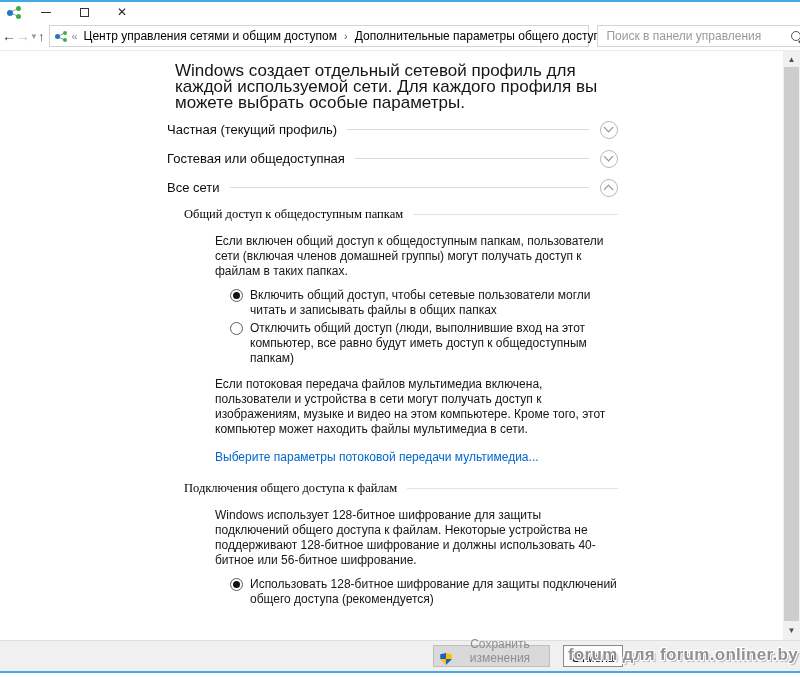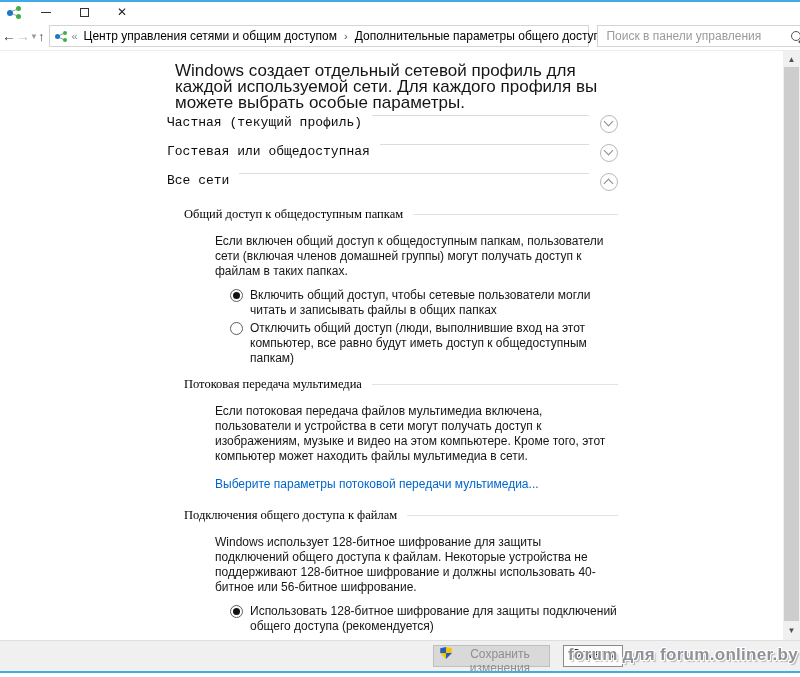--- a/index.html
+++ b/index.html
@@ -40,21 +40,21 @@
   .searchbox{height:22px;flex:1;border:1px solid #d4d4d4;box-sizing:border-box;display:flex;align-items:center;margin:0 10px 0 8px;padding:0 6px;background:#fff;gap:28px;}
   .search-input{border:0;outline:0;flex:1;font-size:12px;font-family:inherit;color:#333;background:transparent;min-width:0;}
   .search-input::placeholder{color:#9a9a9a;}
   .mag{width:8px;height:8px;border:1.5px solid #555;border-radius:50%;position:relative;flex:none;margin-right:3px;}
   .mag::after{content:"";position:absolute;width:5px;height:1.5px;background:#555;left:7px;top:8px;transform:rotate(45deg);transform-origin:left center;}
   
   .content{position:absolute;top:51px;left:0;width:783px;bottom:37px;background:#fff;overflow:hidden;}
   .inner{margin-left:167px;width:451px;padding-top:12px;}
   .page-heading{font-size:15px;color:#0066b4;margin:0 0 9px 0;font-weight:400;}
   .intro{font-size:17px;line-height:16px;margin:0 0 4px 8px;max-width:458px;color:#151515;}
-  .profile-row{display:flex;height:29px;cursor:default;font-family:Liberation Mono, monospace;}
+  .profile-row{display:flex;align-items:center;height:29px;cursor:default;}
   .profile-label{font-size:13px;color:#0b0b0b;white-space:nowrap;}
   .rule{flex:1;height:1px;background:#dcdcdc;margin:0 11px 0 10px;}
   .chev-circle{width:16px;height:16px;border:1px solid #b8b8b8;border-radius:50%;position:relative;flex:none;}
   .chev{position:absolute;width:6px;height:6px;border-right:1px solid #8a8a8a;border-bottom:1px solid #8a8a8a;left:4px;}
   .chev.down{top:2px;transform:rotate(45deg);}
   .chev.up{top:6px;transform:rotate(-135deg);}
   .subsection{margin-left:17px;}
   .sub-head{display:flex;align-items:center;height:18px;margin-top:3px;}
   .sub-title{font-size:12.5px;color:#000;white-space:nowrap;font-family:Liberation Serif, serif;}
   .rule2{flex:1;height:1px;background:#e3e3e3;margin-left:10px;}
@@ -66,21 +66,21 @@
   .options{margin-bottom:9px;}
   .media-link{display:inline-block;font-size:12px;color:#0066cc;margin:4px 0 12px 31px;text-decoration:none;}
   
   .scrollbar{position:absolute;top:51px;right:0;width:17px;bottom:37px;background:#f0f0f0;}
   .sb-arrow{position:absolute;left:0;width:17px;height:16px;display:flex;align-items:center;justify-content:center;color:#505050;font-size:8px;}
   .sb-up{top:0;}
   .sb-down{bottom:2px;}
   .sb-thumb{position:absolute;left:1px;right:1px;top:16px;bottom:19px;background:#cdcdcd;}
   
   .footer{position:absolute;left:0;right:0;bottom:6px;height:31px;background:#f0f0f0;border-top:1px solid #dfdfdf;box-sizing:border-box;display:flex;align-items:center;justify-content:flex-end;gap:13px;padding-right:177px;}
-  .btn{height:22px;box-sizing:border-box;display:flex;align-items:flex-start;justify-content:center;font-size:12px;font-family:inherit;}
+  .btn{height:22px;box-sizing:border-box;display:flex;align-items:flex-end;justify-content:center;font-size:12px;font-family:inherit;}
   .btn-save{width:117px;background:#d9d9d9;border:1px solid #bfbfbf;color:#8e8e8e;gap:5px;}
   .shield{width:12px;height:12px;flex:none;background:conic-gradient(#f8c300 0 25%,#1f5fc4 0 50%,#f8c300 0 75%,#1f5fc4 0 100%);clip-path:polygon(50% 0,98% 10%,98% 52%,50% 100%,2% 52%,2% 10%);}
   .btn-cancel{width:60px;background:#fcfcfc;border:1px solid #8a8a8a;color:#111;}
   .footer-line{position:absolute;left:0;right:0;bottom:4px;height:2px;background:#41ace4;}
   .watermark{position:absolute;right:2px;bottom:12px;font-size:17px;font-weight:bold;color:#8f9296;letter-spacing:.3px;z-index:10;
     text-shadow:-1px -1px 0 #fff,1px -1px 0 #fff,-1px 1px 0 #fff,1px 1px 0 #fff,2px 2px 1px rgba(0,0,0,.25);}
 </style>
 </head>
 <body>
 
@@ -177,24 +177,20 @@
           <span class="option-label">Включить общий доступ, чтобы сетевые пользователи могли читать и записывать файлы в общих папках</span>
         </div>
         <div class="option">
           <span class="radio"></span>
           <span class="option-label">Отключить общий доступ (люди, выполнившие вход на этот компьютер, все равно будут иметь доступ к общедоступным папкам)</span>
         </div>
       </div>
     </div>
 
     <div class="subsection">
-      <div class="sub-head">
-        <span class="sub-title">Потоковая передача мультимедиа</span>
-        <span class="rule2"></span>
-      </div>
       <div class="sub-desc">Если потоковая передача файлов мультимедиа включена, пользователи и устройства в сети могут получать доступ к изображениям, музыке и видео на этом компьютере. Кроме того, этот компьютер может находить файлы мультимедиа в сети.</div>
       <a href="#" class="media-link">Выберите параметры потоковой передачи мультимедиа...</a>
     </div>
 
     <div class="subsection">
       <div class="sub-head">
         <span class="sub-title">Подключения общего доступа к файлам</span>
         <span class="rule2"></span>
       </div>
       <div class="sub-desc">Windows использует 128-битное шифрование для защиты подключений общего доступа к файлам. Некоторые устройства не поддерживают 128-битное шифрование и должны использовать 40-битное или 56-битное шифрование.</div>

